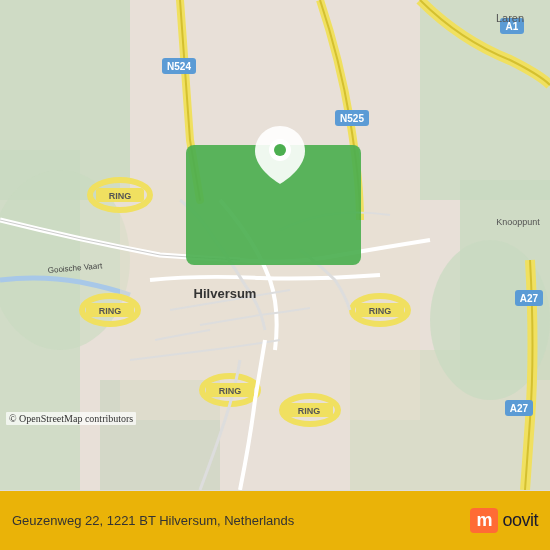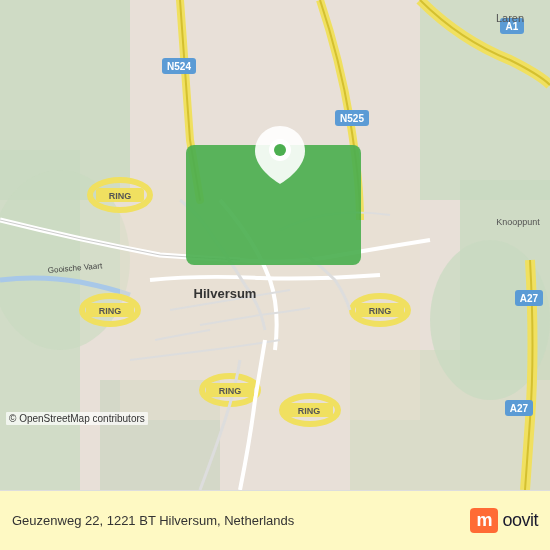--- a/index.html
+++ b/index.html
@@ -19,21 +19,21 @@
       height: 100%;
       position: absolute;
       top: 0;
       left: 0;
     }
 
     
     #info-bar {
       width: 550px;
       height: 60px;
-      background: #fef9c3;
+      background: #eab308;
       display: flex;
       align-items: center;
       justify-content: space-between;
       padding: 0 12px;
       border-top: 1px solid #ddd;
       position: absolute;
       bottom: 0;
       left: 0;
     }
 
@@ -100,20 +100,21 @@
     
     #osm-copyright {
       position: absolute;
       bottom: 65px;
       left: 6px;
       font-size: 10px;
       color: #333;
       background: rgba(255,255,255,0.7);
       padding: 1px 3px;
       border-radius: 1px;
+      font-family: Liberation Serif, serif;
     }
   </style>
 </head>
 <body>
 
 <div id="map-container">
 
   <svg class="map-bg" viewBox="0 0 550 490" xmlns="http://www.w3.org/2000/svg">
 
     <rect width="550" height="490" fill="#e8e0d8"></rect>

